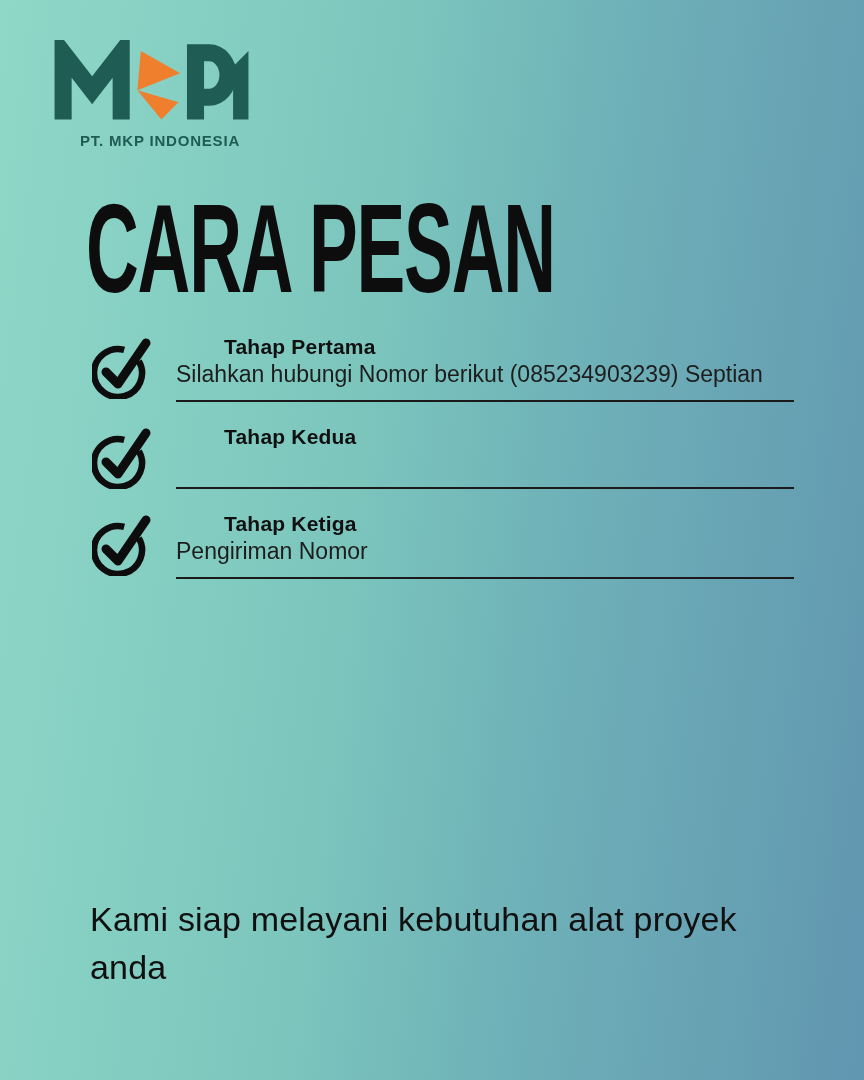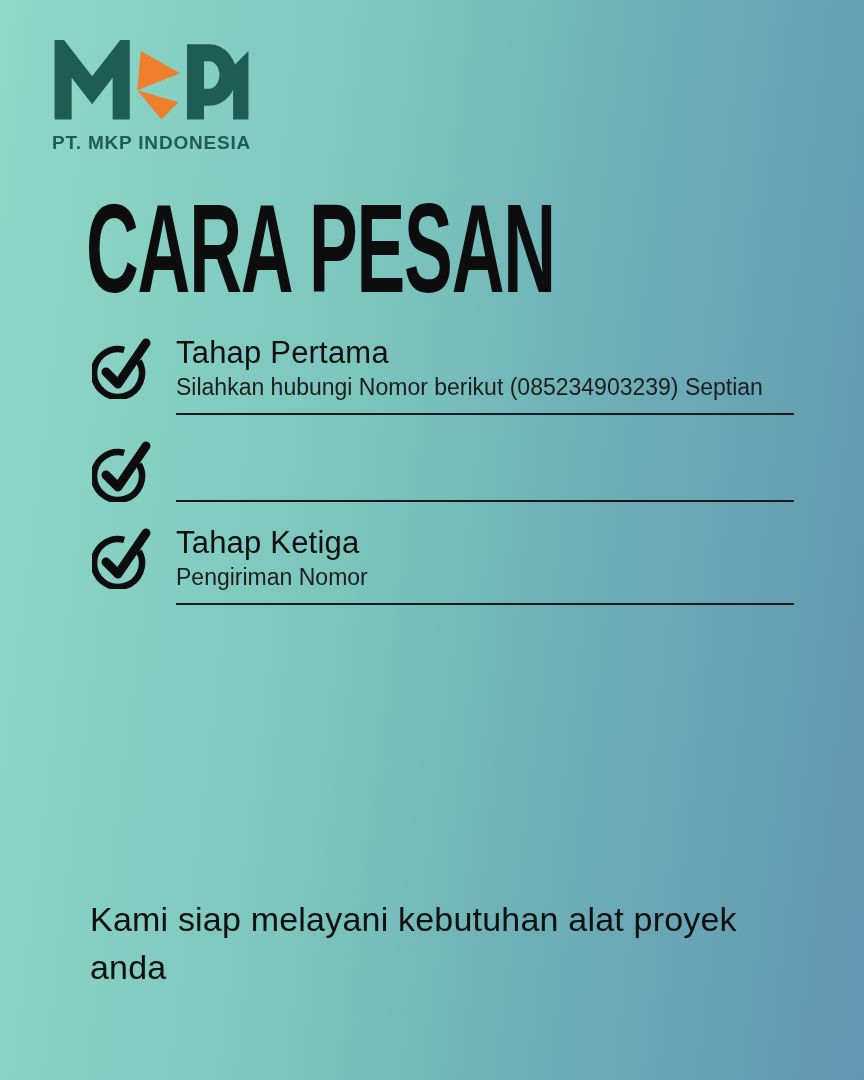--- a/index.html
+++ b/index.html
@@ -11,39 +11,40 @@
     background:linear-gradient(97deg,#8FD8C8 0%,#7BC5BD 42%,#6FB2B8 62%,#6196B0 100%);
     font-family:"Liberation Sans","DejaVu Sans",sans-serif;
     color:#141414;
   }
 
   
   .logo{position:absolute;left:52px;top:40px;}
   .logo-mark{display:block;}
   .logo-sub{
     margin-top:5px;
-    font-size:19px;font-weight:bold;letter-spacing:0.8px;
+    font-size:15px;font-weight:bold;letter-spacing:0.8px;
     color:#1F5C54;
+    margin-left:28px;
   }
 
   
   .title-wrap{position:absolute;left:86px;top:186px;height:120px;white-space:nowrap;}
   .title-text{
     display:inline-block;
     font-size:126px;font-weight:bold;line-height:1;
     letter-spacing:-2px;color:#0d0d0d;
     transform:scale(0.58,1.0);transform-origin:top left;
   }
 
   
   .steps{position:absolute;left:92px;top:333px;width:702px;}
   .step{display:flex;align-items:flex-start;gap:20px;margin-bottom:21px;}
   .step-icon{width:64px;height:64px;flex:none;margin-top:2px;}
   .step-content{flex:1;border-bottom:2px solid #1a1a1a;padding-bottom:10px;min-height:54px;}
-  .step-title{font-size:31px;font-weight:normal;line-height:1.3;color:#101010;letter-spacing:0.2px;}
+  .step-title{font-size:21px;font-weight:bold;line-height:1.3;color:#101010;letter-spacing:0.2px;margin-left:48px;}
   .step-body{font-size:23px;line-height:1.3;color:#1d1d1d;max-width:622px;}
 
   
   .footer{
     position:absolute;left:90px;top:895px;width:655px;
     font-size:34px;font-weight:normal;line-height:1.42;
     color:#101010;letter-spacing:0.2px;
   }
 </style>
 </head>
@@ -82,20 +83,21 @@
         <div class="step-body">Silahkan hubungi Nomor berikut (085234903239) Septian</div>
       </div>
     </div>
 
     <div class="step">
       <svg class="step-icon" viewBox="0 0 64 64">
         <path d="M32.2 14.8 A24 24 0 1 0 46.8 26" fill="none" stroke="#0d0d0d" stroke-width="6.5"></path>
         <path d="M14 37 L26 49 L54 8" fill="none" stroke="#0d0d0d" stroke-width="9" stroke-linecap="round" stroke-linejoin="round"></path>
       </svg>
       <div class="step-content">
+        <div class="step-title">Tahap Kedua</div>
       </div>
     </div>
 
 
     <div class="step">
       <svg class="step-icon" viewBox="0 0 64 64">
         <path d="M32.2 14.8 A24 24 0 1 0 46.8 26" fill="none" stroke="#0d0d0d" stroke-width="6.5"></path>
         <path d="M14 37 L26 49 L54 8" fill="none" stroke="#0d0d0d" stroke-width="9" stroke-linecap="round" stroke-linejoin="round"></path>
       </svg>
       <div class="step-content">

